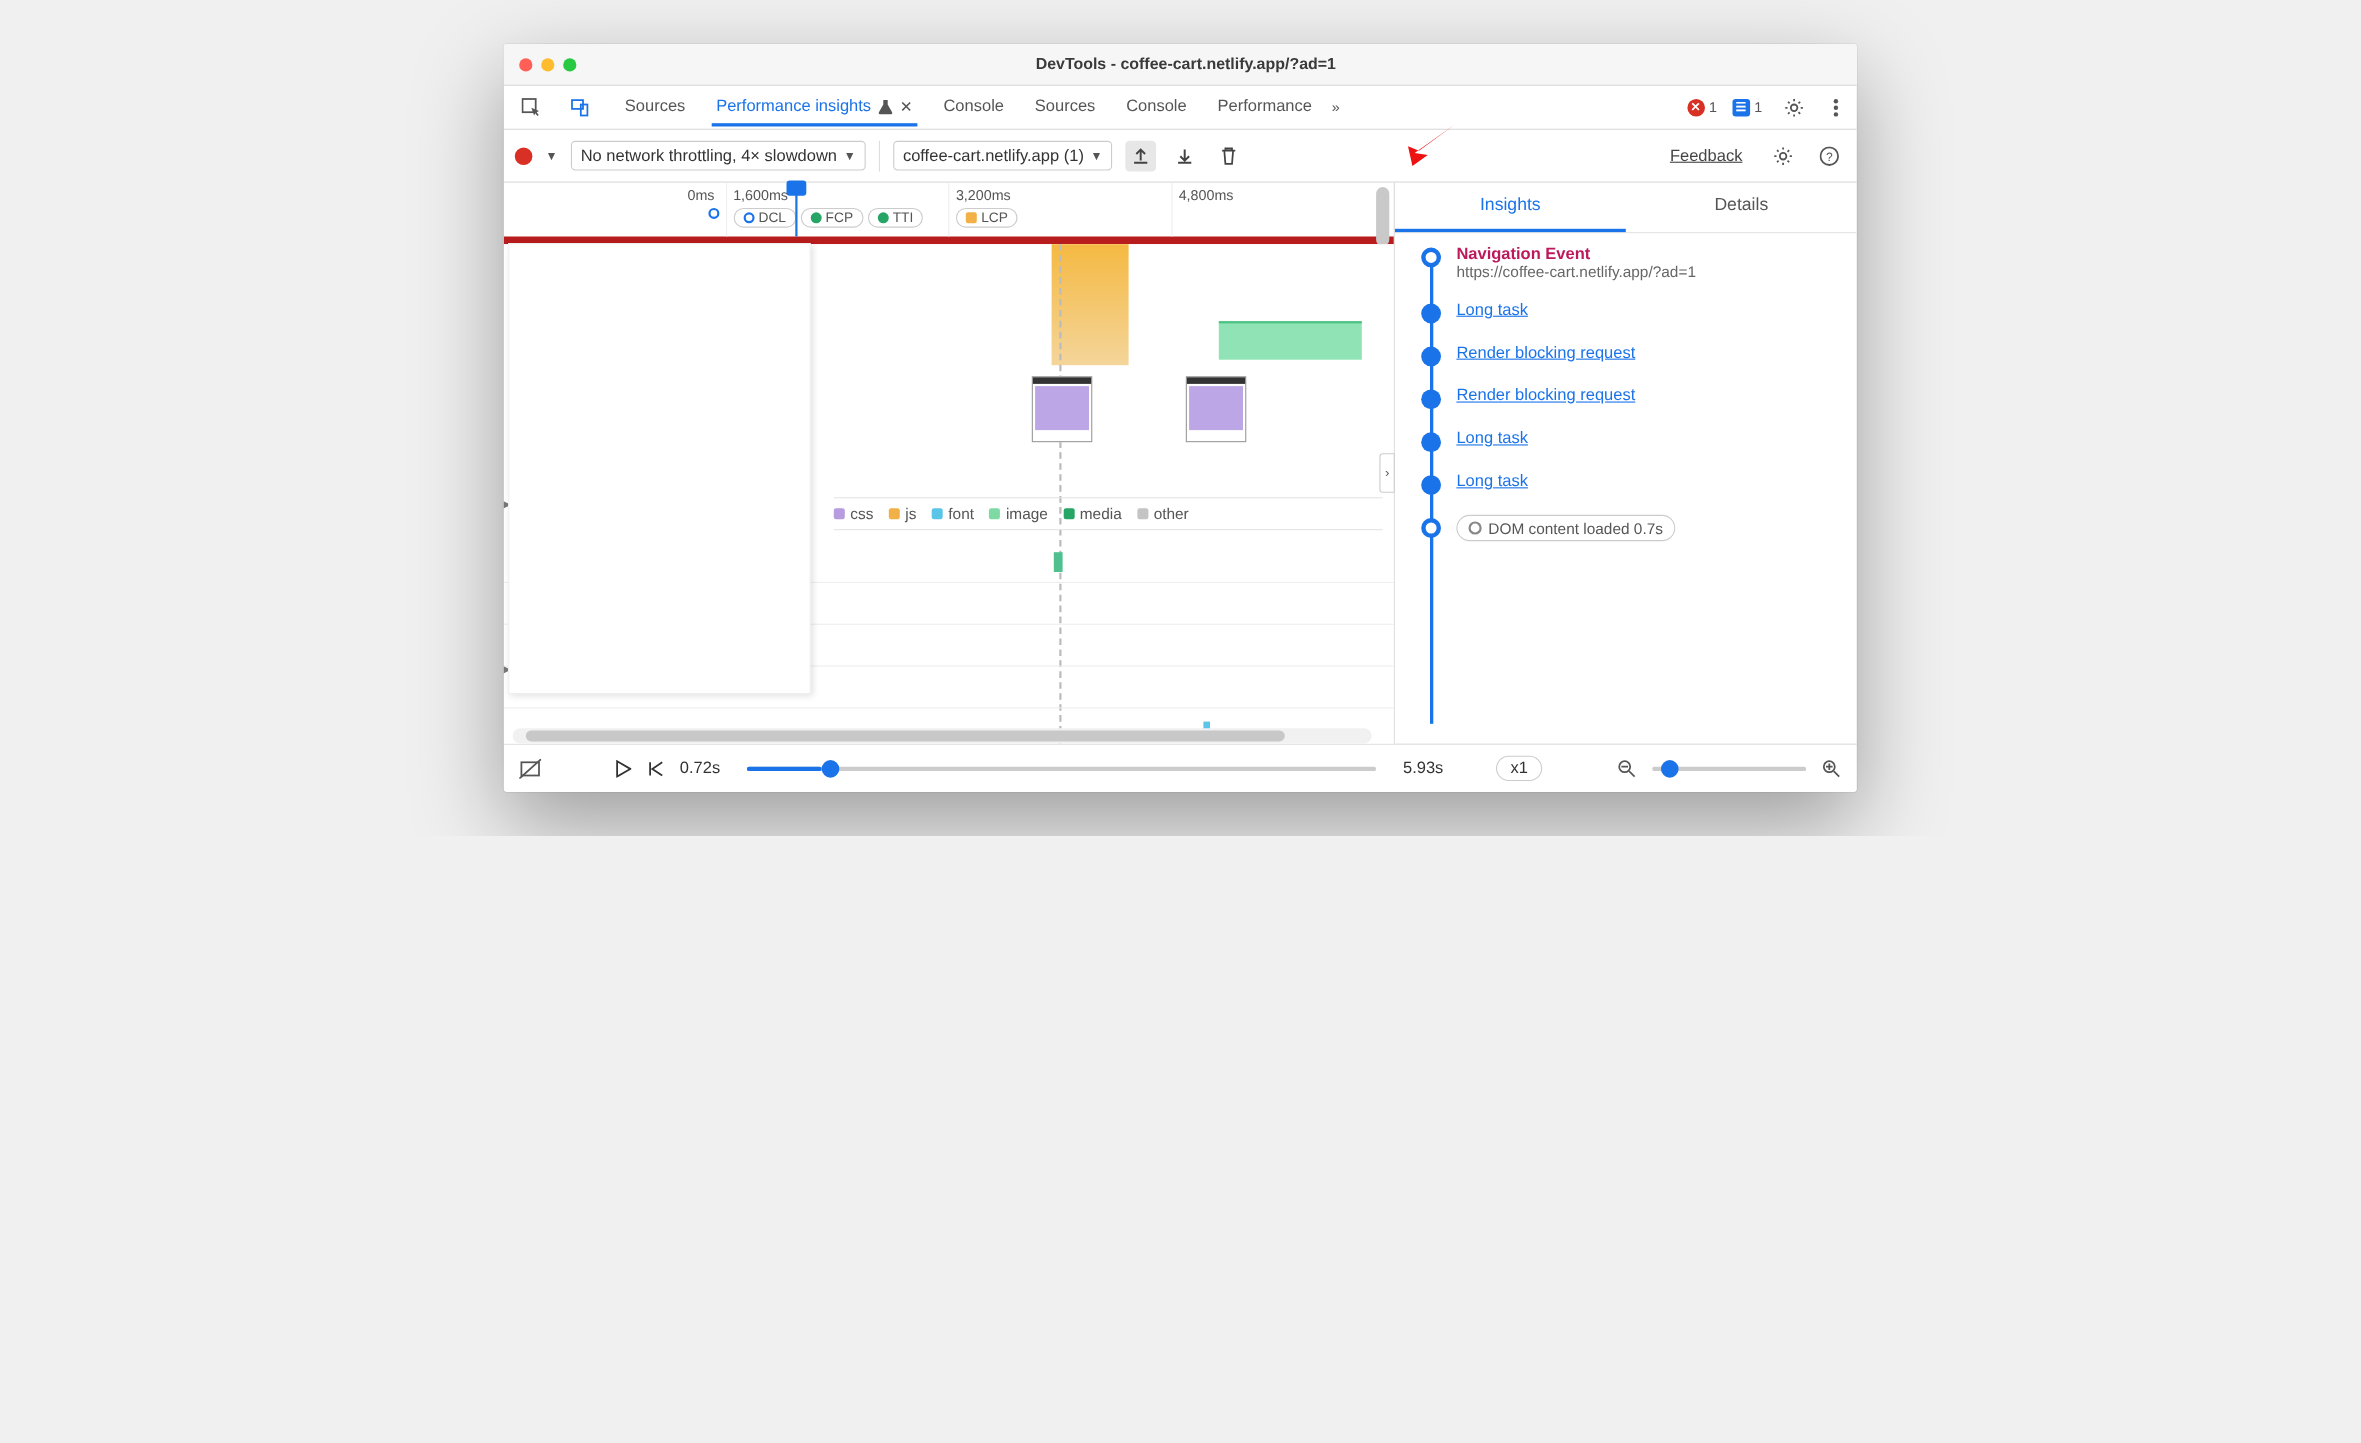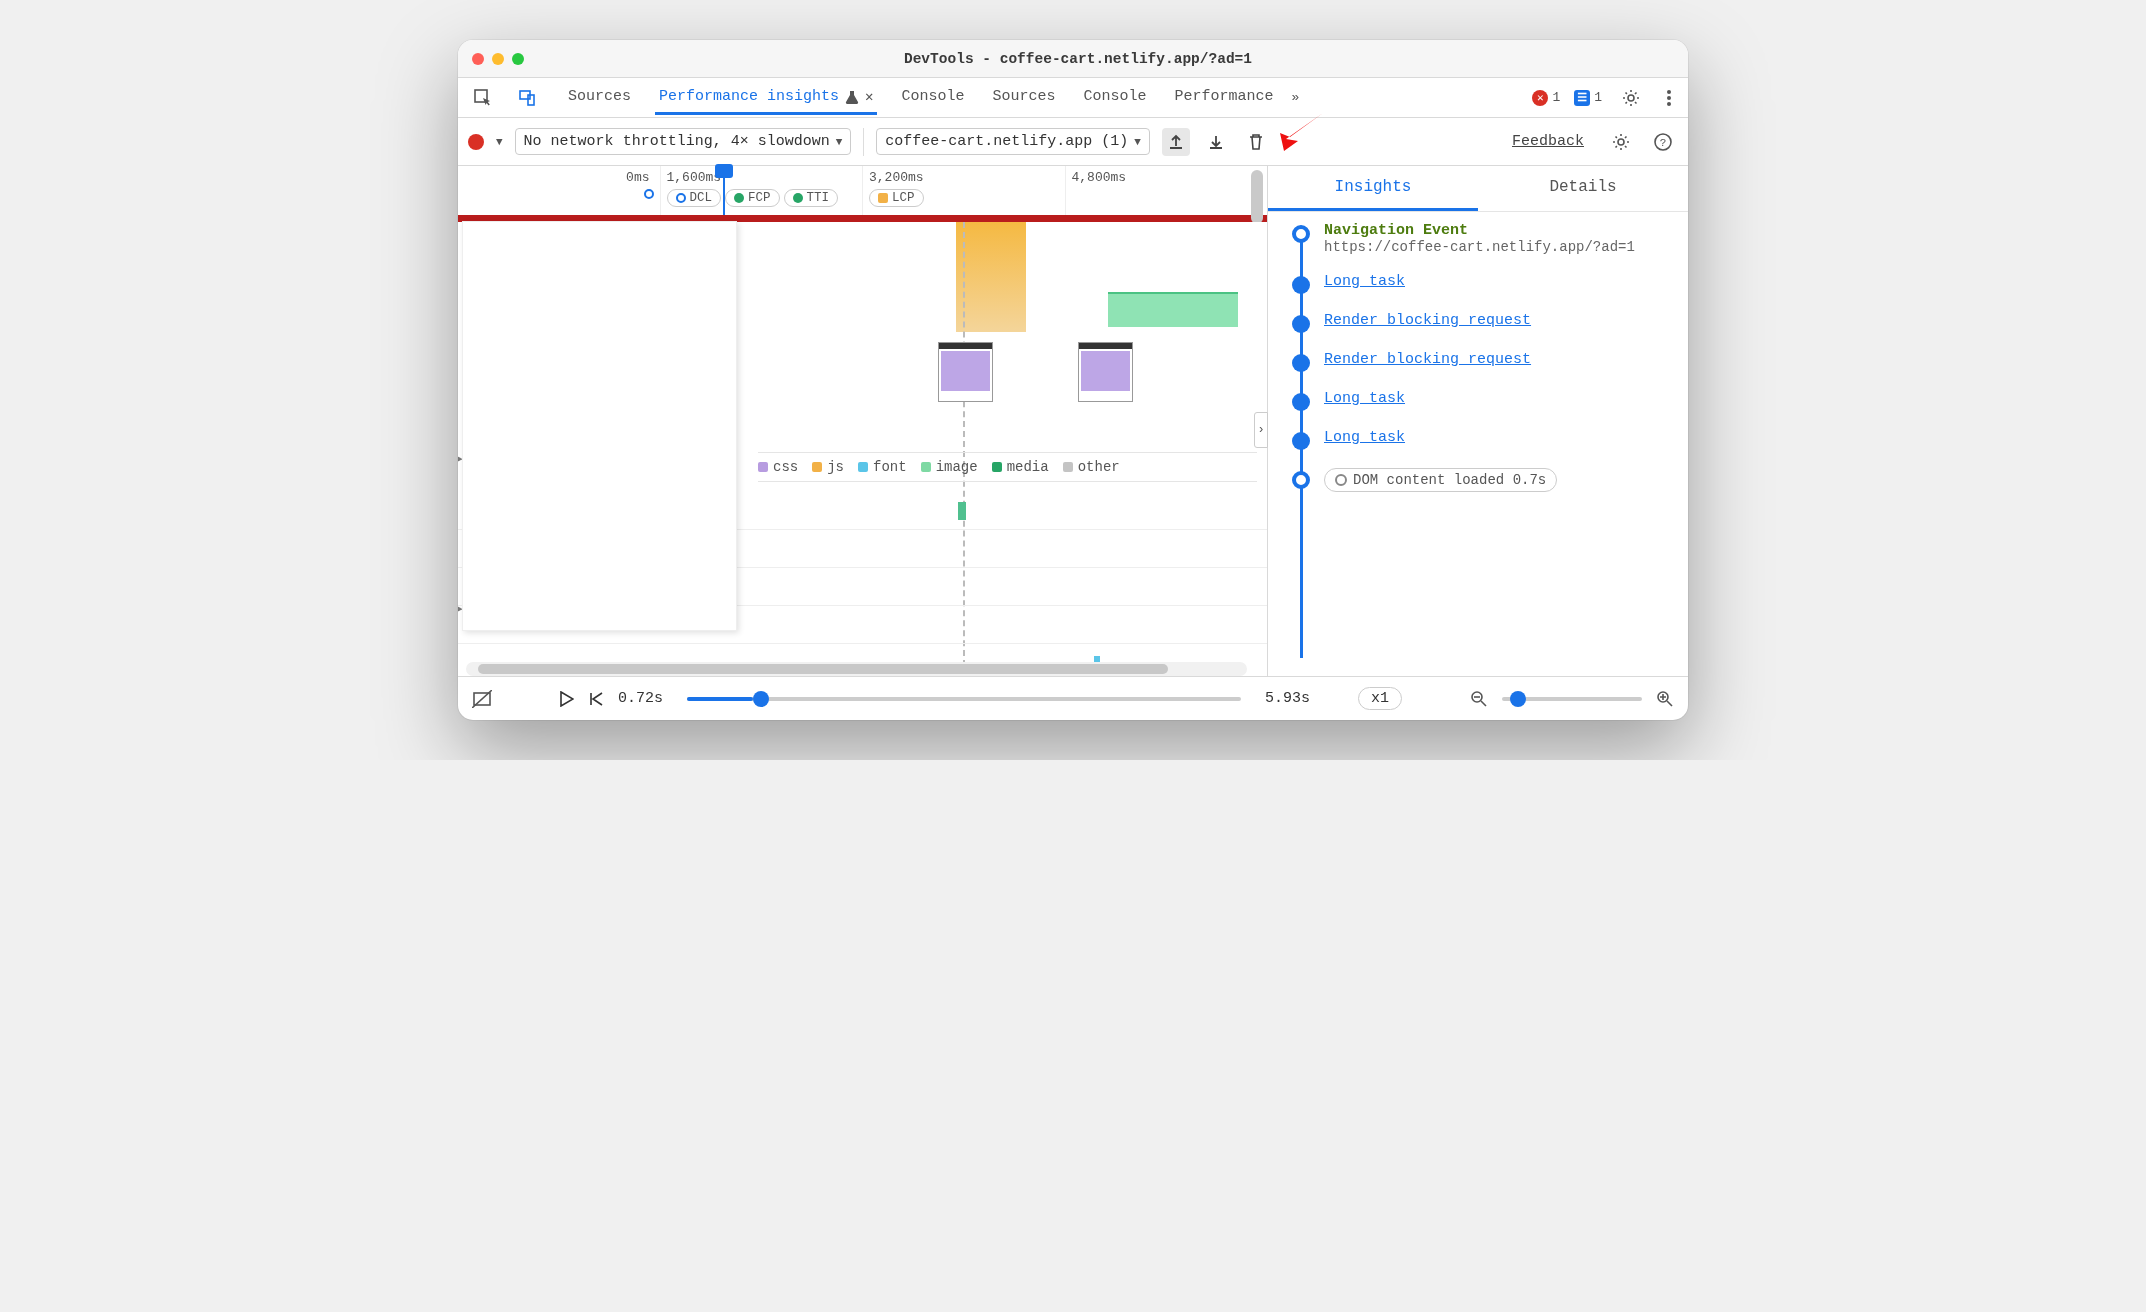--- a/index.html
+++ b/index.html
@@ -1,19 +1,19 @@
 <!DOCTYPE html>
 <html><head>
 <meta charset="utf-8">
 <style>
   * { box-sizing: border-box; margin: 0; padding: 0; }
   body { background: #f0f0f0; font-family: -apple-system, "Helvetica Neue", Arial, sans-serif; display:flex; align-items:flex-start; justify-content:center; padding:40px; }
   .window {
-    width: 1230px; background:#fff; border-radius:15px; box-shadow:0 30px 80px rgba(0,0,0,.35), 0 0 0 1px rgba(0,0,0,.05);
-    overflow:hidden; position:relative;font-family:Liberation Mono, monospace;
+    width: 1230px; background:#fff; border-radius:3px; box-shadow:0 30px 80px rgba(0,0,0,.35), 0 0 0 1px rgba(0,0,0,.05);
+    overflow:hidden; position:relative;
   }
   .titlebar { display:flex; align-items:center; height:38px; background:#f6f6f6; border-bottom:1px solid #d9d9d9; padding:0 14px; }
   .traffic { display:flex; gap:8px; }
   .dot { width:12px; height:12px; border-radius:50%; }
   .dot.red{background:#ff5f57;} .dot.yellow{background:#febc2e;} .dot.green{background:#28c840;}
   .title { flex:1; text-align:center; font-size:14.5px; font-weight:600; color:#3a3a3a; margin-left:-42px;}
   .tabs-row { display:flex; align-items:center; height:40px; border-bottom:1px solid #d9d9d9; padding:0 10px; gap:14px; font-size:15px; color:#555;}
   .tabs-row .iconbtn { color:#555; padding:4px 6px; }
   .tabs { display:flex; gap:20px; margin-left:8px; }
   .tab { padding:8px 4px 10px; cursor:default; display:flex; align-items:center; gap:6px;}
@@ -66,21 +66,21 @@
   .rtab{flex:1;text-align:center;padding:12px 0;font-size:16px;color:#555;}
   .rtab.active{color:#1a73e8;border-bottom:3px solid #1a73e8;}
   .throttled-row{padding:12px 18px;font-size:15px;color:#333;display:flex;align-items:center;gap:10px;border-bottom:1px solid #f0f0f0;}
   .chip{border:1px solid #ccc;border-radius:14px;padding:3px 12px;}
   .insights{flex:1;overflow:auto;padding:10px 18px 6px 24px;position:relative;}
   .vline{position:absolute;left:32px;top:22px;bottom:18px;width:3px;background:#1a73e8;}
   .node{display:flex;gap:14px;margin-bottom:18px;position:relative;}
   .bullet{width:18px;height:18px;border-radius:50%;background:#1a73e8;margin-top:3px;flex-shrink:0;}
   .bullet.open{background:#fff;border:4px solid #1a73e8;}
   .node .text{font-size:15px;}
-  .node .text .h{font-weight:700;color:#4d7c0f;}
+  .node .text .h{font-weight:700;color:#be185d;}
   .node .text .sub{color:#666;font-size:14px;}
   .node a{color:#1a73e8;text-decoration:underline;}
   .domchip{display:inline-flex;align-items:center;gap:6px;border:1px solid #ccc;border-radius:14px;padding:3px 10px;color:#555;font-size:14px;}
   .domchip .ring{width:12px;height:12px;border:2px solid #888;border-radius:50%;display:inline-block;}
   .footer{display:flex;align-items:center;height:44px;border-top:1px solid #d9d9d9;padding:0 14px;gap:14px;font-size:15px;color:#333;}
   .slider{flex:1;height:4px;background:#ccc;border-radius:2px;position:relative;margin:0 10px;}
   .slider .fill{position:absolute;left:0;width:12%;top:0;bottom:0;background:#1a73e8;border-radius:2px;}
   .slider .knob{position:absolute;left:12%;top:-6px;width:16px;height:16px;border-radius:50%;background:#1a73e8;}
   .zoom-slider{width:140px;height:4px;background:#ccc;border-radius:2px;position:relative;}
   .zoom-slider .knob{position:absolute;left:8px;top:-6px;width:16px;height:16px;border-radius:50%;background:#1a73e8;}

